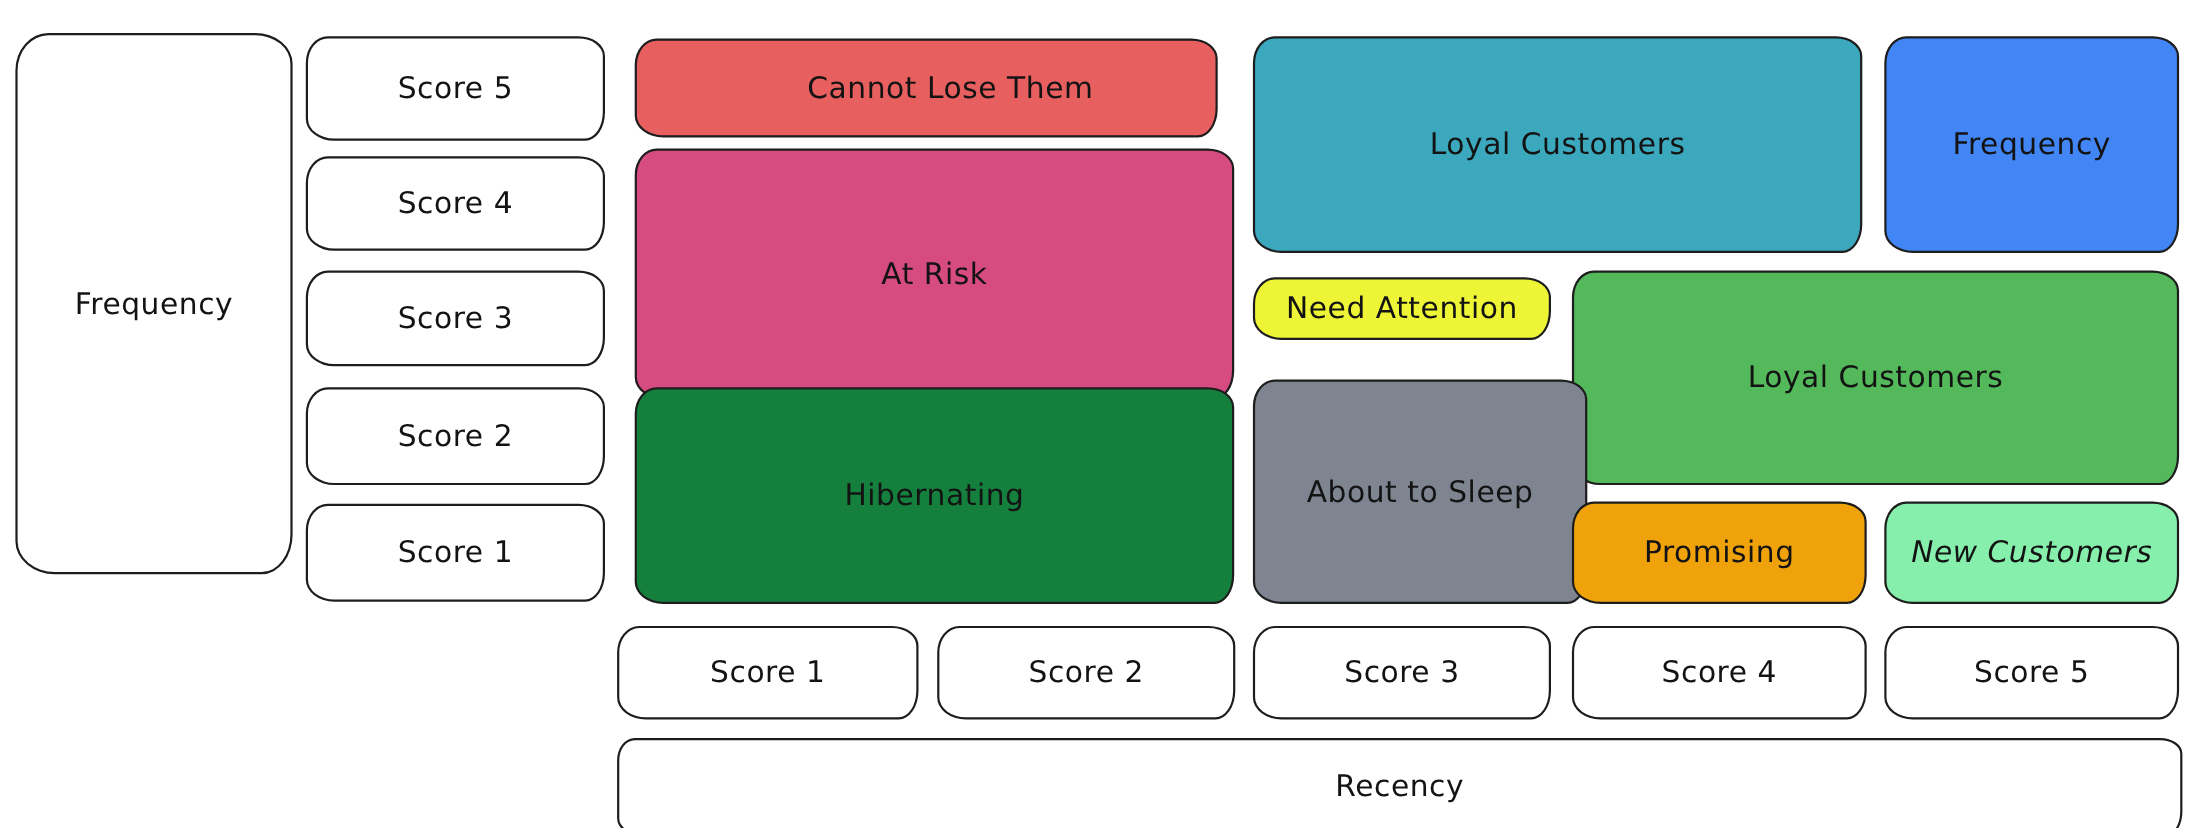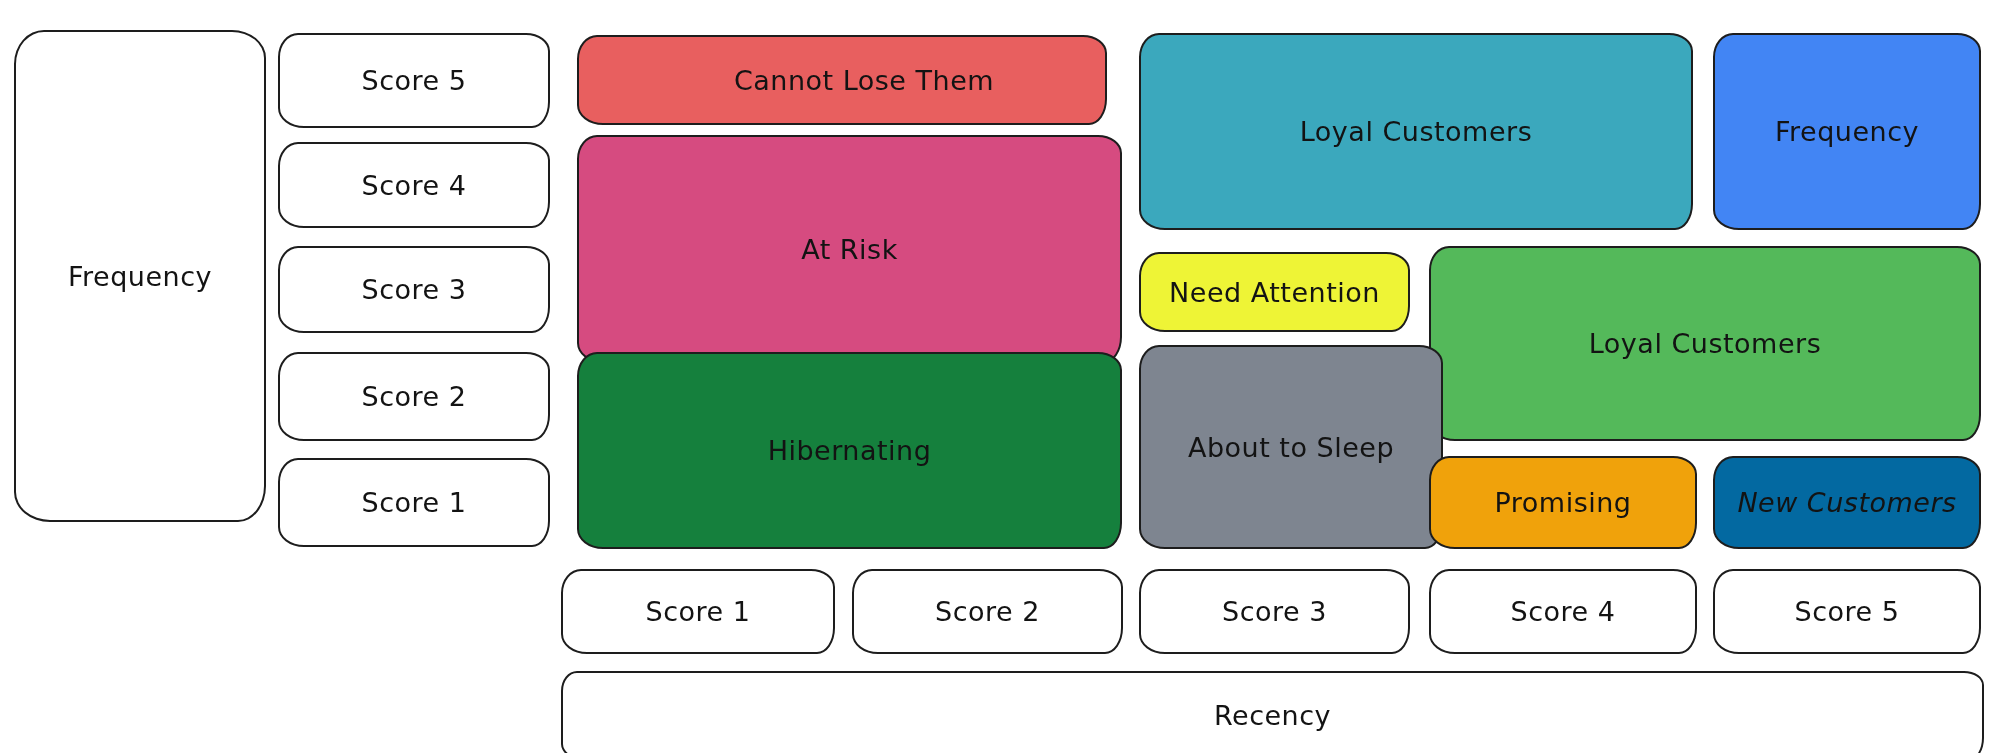--- a/index.html
+++ b/index.html
@@ -38,21 +38,21 @@
   .fs-3             { left: 278px; top: 226px; width: 272px; height: 87px; }
   .fs-2             { left: 278px; top: 332px; width: 272px; height: 89px; }
   .fs-1             { left: 278px; top: 438px; width: 272px; height: 89px; }
 
   
   .seg-cannot       { left: 577px;  top: 15px;  width: 530px;  height: 90px; padding-left: 44px; }
   .seg-atrisk       { left: 577px;  top: 115px; width: 545px;  height: 228px; }
   .seg-hibernating  { left: 577px;  top: 332px; width: 545px;  height: 197px; }
   .seg-loyal-top    { left: 1139px; top: 13px;  width: 554px;  height: 197px; }
   .seg-champions    { left: 1713px; top: 13px;  width: 268px;  height: 197px; }
-  .seg-need         { left: 1139px; top: 232px; width: 271px;  height: 80px; }
+  .seg-need         { left: 1139px; top: 232px; width: 271px;  height: 57px; }
   .seg-loyal-right  { left: 1429px; top: 226px; width: 552px;  height: 195px; }
   .seg-sleep        { left: 1139px; top: 325px; width: 304px;  height: 204px; }
   .seg-promising    { left: 1429px; top: 436px; width: 268px;  height: 93px; }
   .seg-new          { left: 1713px; top: 436px; width: 268px;  height: 93px; font-style: italic; }
 
   
   .rs-1             { left: 561px;  top: 549px; width: 274px;  height: 85px; }
   .rs-2             { left: 852px;  top: 549px; width: 271px;  height: 85px; }
   .rs-3             { left: 1139px; top: 549px; width: 271px;  height: 85px; }
   .rs-4             { left: 1429px; top: 549px; width: 268px;  height: 85px; }
@@ -83,21 +83,21 @@
   <div class="box seg-champions" style="background: rgb(66, 133, 244);">Frequency</div>
 
   <div class="box seg-need" style="background: rgb(238, 244, 54);">Need Attention</div>
 
   <div class="box seg-loyal-right" style="background: rgb(84, 185, 90);">Loyal Customers</div>
 
   <div class="box seg-sleep" style="background: rgb(126, 133, 144);">About to Sleep</div>
 
   <div class="box seg-promising" style="background: rgb(240, 162, 11);">Promising</div>
 
-  <div class="box seg-new" style="background: #0369a1;">New Customers</div>
+  <div class="box seg-new" style="background: #86efac;">New Customers</div>
 
   <div class="box white-box rs-1">Score 1</div>
   <div class="box white-box rs-2">Score 2</div>
   <div class="box white-box rs-3">Score 3</div>
   <div class="box white-box rs-4">Score 4</div>
   <div class="box white-box rs-5">Score 5</div>
 
   <div class="box white-box recency-axis">Recency</div>
 
 </div>

